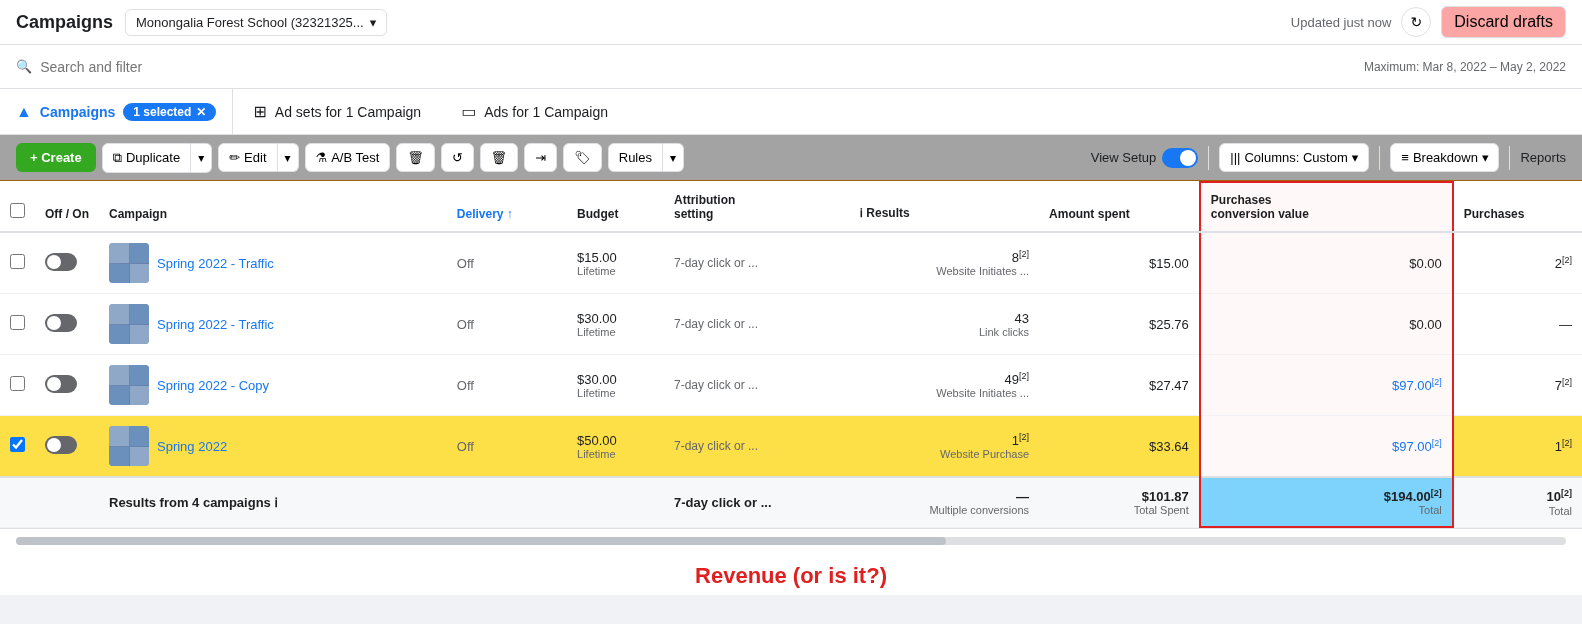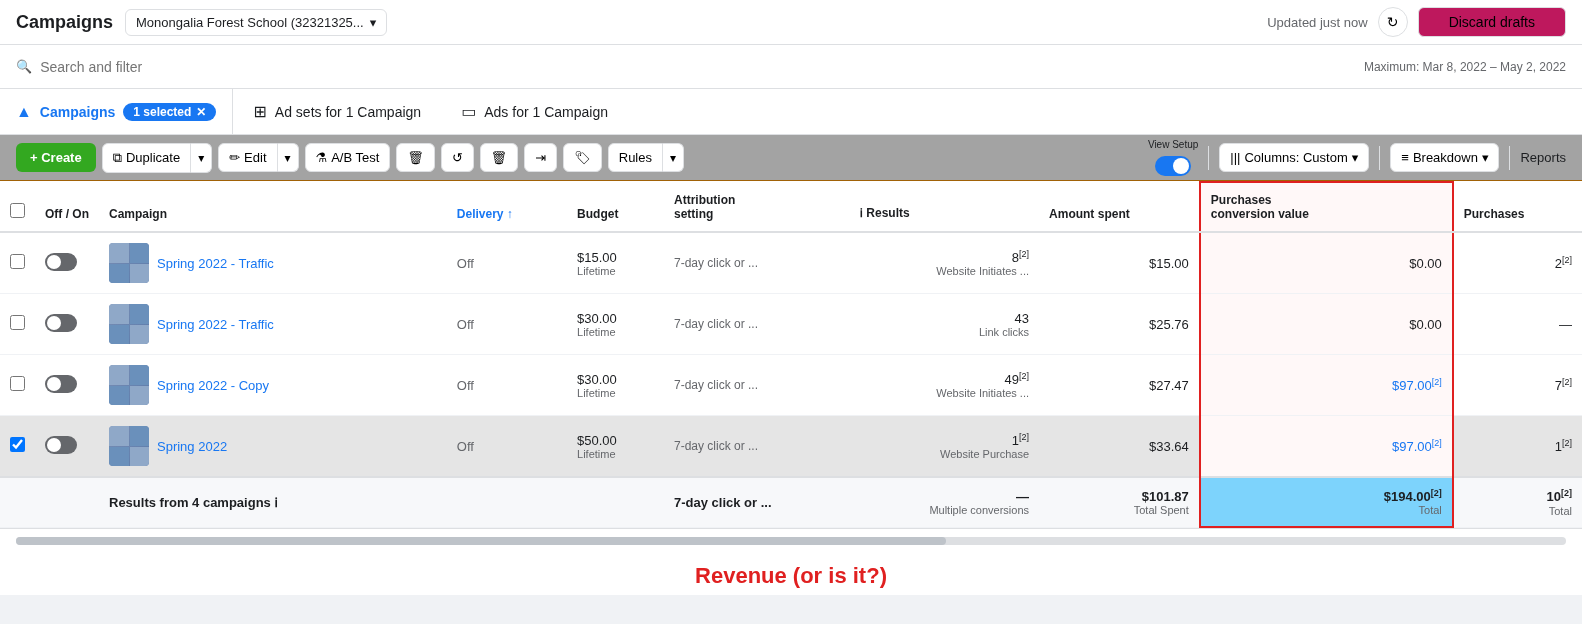--- a/index.html
+++ b/index.html
@@ -12,21 +12,21 @@
     }
     .top-bar-left { display: flex; align-items: center; gap: 12px; }
     .top-bar-title { font-size: 18px; font-weight: 700; }
     .account-selector {
       display: flex; align-items: center; border: 1px solid #dddfe2; border-radius: 6px;
       padding: 5px 10px; gap: 6px; background: #fff; cursor: pointer; font-size: 13px;
     }
     .top-bar-right { display: flex; align-items: center; gap: 10px; margin-left: 40px; }
     .updated-text { color: #65676b; font-size: 13px; }
     .refresh-btn { background: none; border: 1px solid #dddfe2; border-radius: 50%; width: 30px; height: 30px; cursor: pointer; display: flex; align-items: center; justify-content: center; font-size: 14px; }
-    .btn-outline { background: #be185d; border: 1px solid #dddfe2; border-radius: 6px; padding: 6px 30px; cursor: pointer; font-size: 14px; font-weight: 500; }
+    .btn-outline { background: #fca5a5; border: 1px solid #dddfe2; border-radius: 6px; padding: 6px 12px; cursor: pointer; font-size: 16px; font-weight: 500; }
     .btn-primary-outline { background: #fff; border: 1px solid #1877f2; border-radius: 6px; padding: 6px 14px; cursor: pointer; font-size: 13px; font-weight: 600; color: #1877f2; }
 
     
     .search-bar {
       display: flex; align-items: center; justify-content: space-between;
       background: #fff; padding: 8px 16px; border-bottom: 1px solid #dddfe2; height: 44px;
     }
     .search-left { display: flex; align-items: center; gap: 8px; color: #65676b; flex: 1; }
     .search-left input { border: none; outline: none; font-size: 14px; color: #1c1e21; width: 200px; }
     .date-range { font-size: 12px; color: #65676b; white-space: nowrap; }
@@ -55,37 +55,37 @@
       display: flex; align-items: center; background: #a3a3a3; border-bottom: 1px solid #a16207;
       padding: 6px 16px; gap: 6px; height: 46px;
     }
     .btn-create { background: #33a820; color: #fff; border: none; border-radius: 6px; padding: 7px 14px; font-size: 13px; font-weight: 700; cursor: pointer; display: flex; align-items: center; gap: 5px; }
     .btn-tool { background: #fff; border: 1px solid #dddfe2; border-radius: 6px; padding: 6px 10px; cursor: pointer; font-size: 13px; display: flex; align-items: center; gap: 4px; }
     .btn-tool-caret { background: #fff; border: 1px solid #dddfe2; border-left: none; border-radius: 0 6px 6px 0; padding: 6px 7px; cursor: pointer; font-size: 12px; }
     .btn-group { display: flex; }
     .btn-group .btn-tool { border-radius: 6px 0 0 6px; }
     .separator { width: 1px; background: #dddfe2; height: 24px; margin: 0 4px; }
     .toolbar-right { margin-left: auto; display: flex; align-items: center; gap: 6px; }
-    .view-setup { display: flex; align-items: center; gap: 6px; font-size: 10px; flex-direction: column; }
+    .view-setup { display: flex; align-items: center; gap: 6px; font-size: 13px; }
     .toggle { width: 36px; height: 20px; background: #1877f2; border-radius: 10px; position: relative; cursor: pointer; }
     .toggle::after { content: ''; position: absolute; top: 2px; right: 2px; width: 16px; height: 16px; background: #fff; border-radius: 50%; }
     .columns-btn { display: flex; align-items: center; gap: 4px; font-size: 13px; cursor: pointer; border: 1px solid #dddfe2; border-radius: 6px; padding: 6px 10px; background: #fff; }
     .breakdown-btn { display: flex; align-items: center; gap: 4px; font-size: 13px; cursor: pointer; border: 1px solid #dddfe2; border-radius: 6px; padding: 6px 10px; background: #fff; }
     .reports-btn { font-size: 13px; cursor: pointer; color: #1c1e21; font-weight: 500; }
 
     
     .table-container { background: #fff; overflow-x: auto; }
     table { width: 100%; border-collapse: collapse; min-width: 1400px; }
     thead th {
       background: #fff; border-bottom: 2px solid #dddfe2; padding: 10px 10px;
       text-align: left; font-size: 12px; font-weight: 600; color: #1c1e21;
       white-space: nowrap; vertical-align: bottom; position: relative;
     }
     tbody tr { border-bottom: 1px solid #f0f2f5; }
-    tbody tr.selected-row { background: #e5e5e5; }
+    tbody tr.selected-row { background: #fde047; }
     td { padding: 10px 10px; font-size: 13px; vertical-align: middle; }
     .checkbox-cell { width: 30px; text-align: center; }
     .toggle-cell { width: 50px; }
     .toggle-small { width: 32px; height: 18px; background: #65676b; border-radius: 9px; position: relative; cursor: pointer; display: inline-block; }
     .toggle-small::after { content: ''; position: absolute; top: 2px; left: 2px; width: 14px; height: 14px; background: #fff; border-radius: 50%; }
     .campaign-cell { display: flex; align-items: center; gap: 8px; }
     .campaign-img { width: 40px; height: 40px; background: #8b9dc3; border-radius: 4px; overflow: hidden; display: flex; align-items: center; justify-content: center; }
     .campaign-img-inner { width: 100%; height: 100%; background: linear-gradient(135deg, #7a8fb5, #5a7aaa); display: grid; grid-template-columns: 1fr 1fr; gap: 1px; }
     .campaign-img-sq { background: #8fa8c8; }
     .campaign-link { color: #1877f2; text-decoration: none; font-weight: 500; font-size: 13px; }

